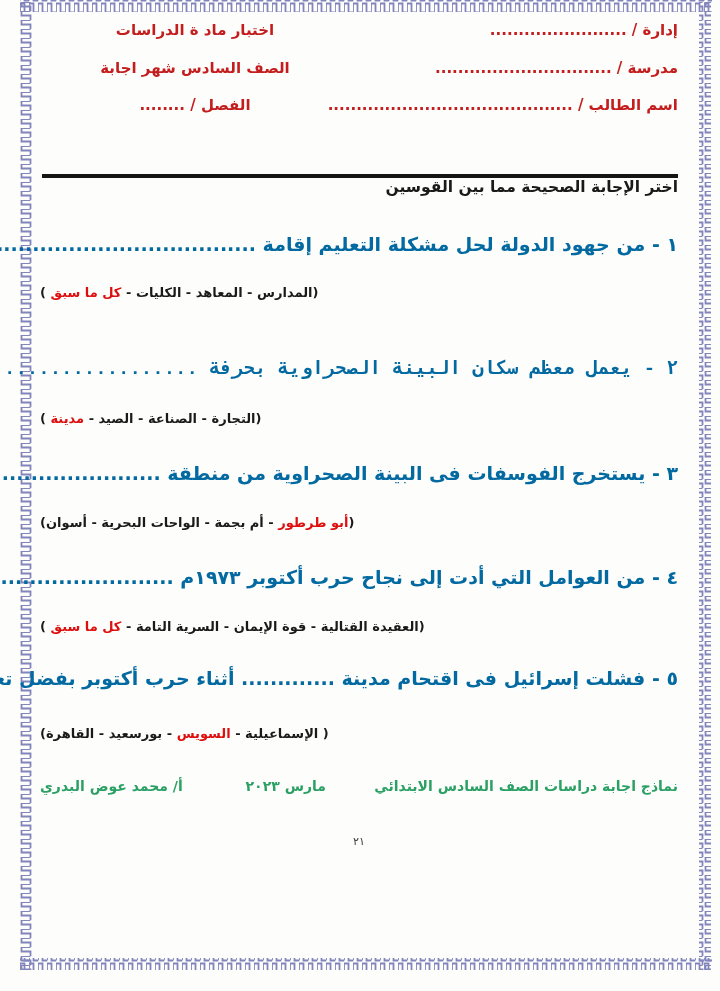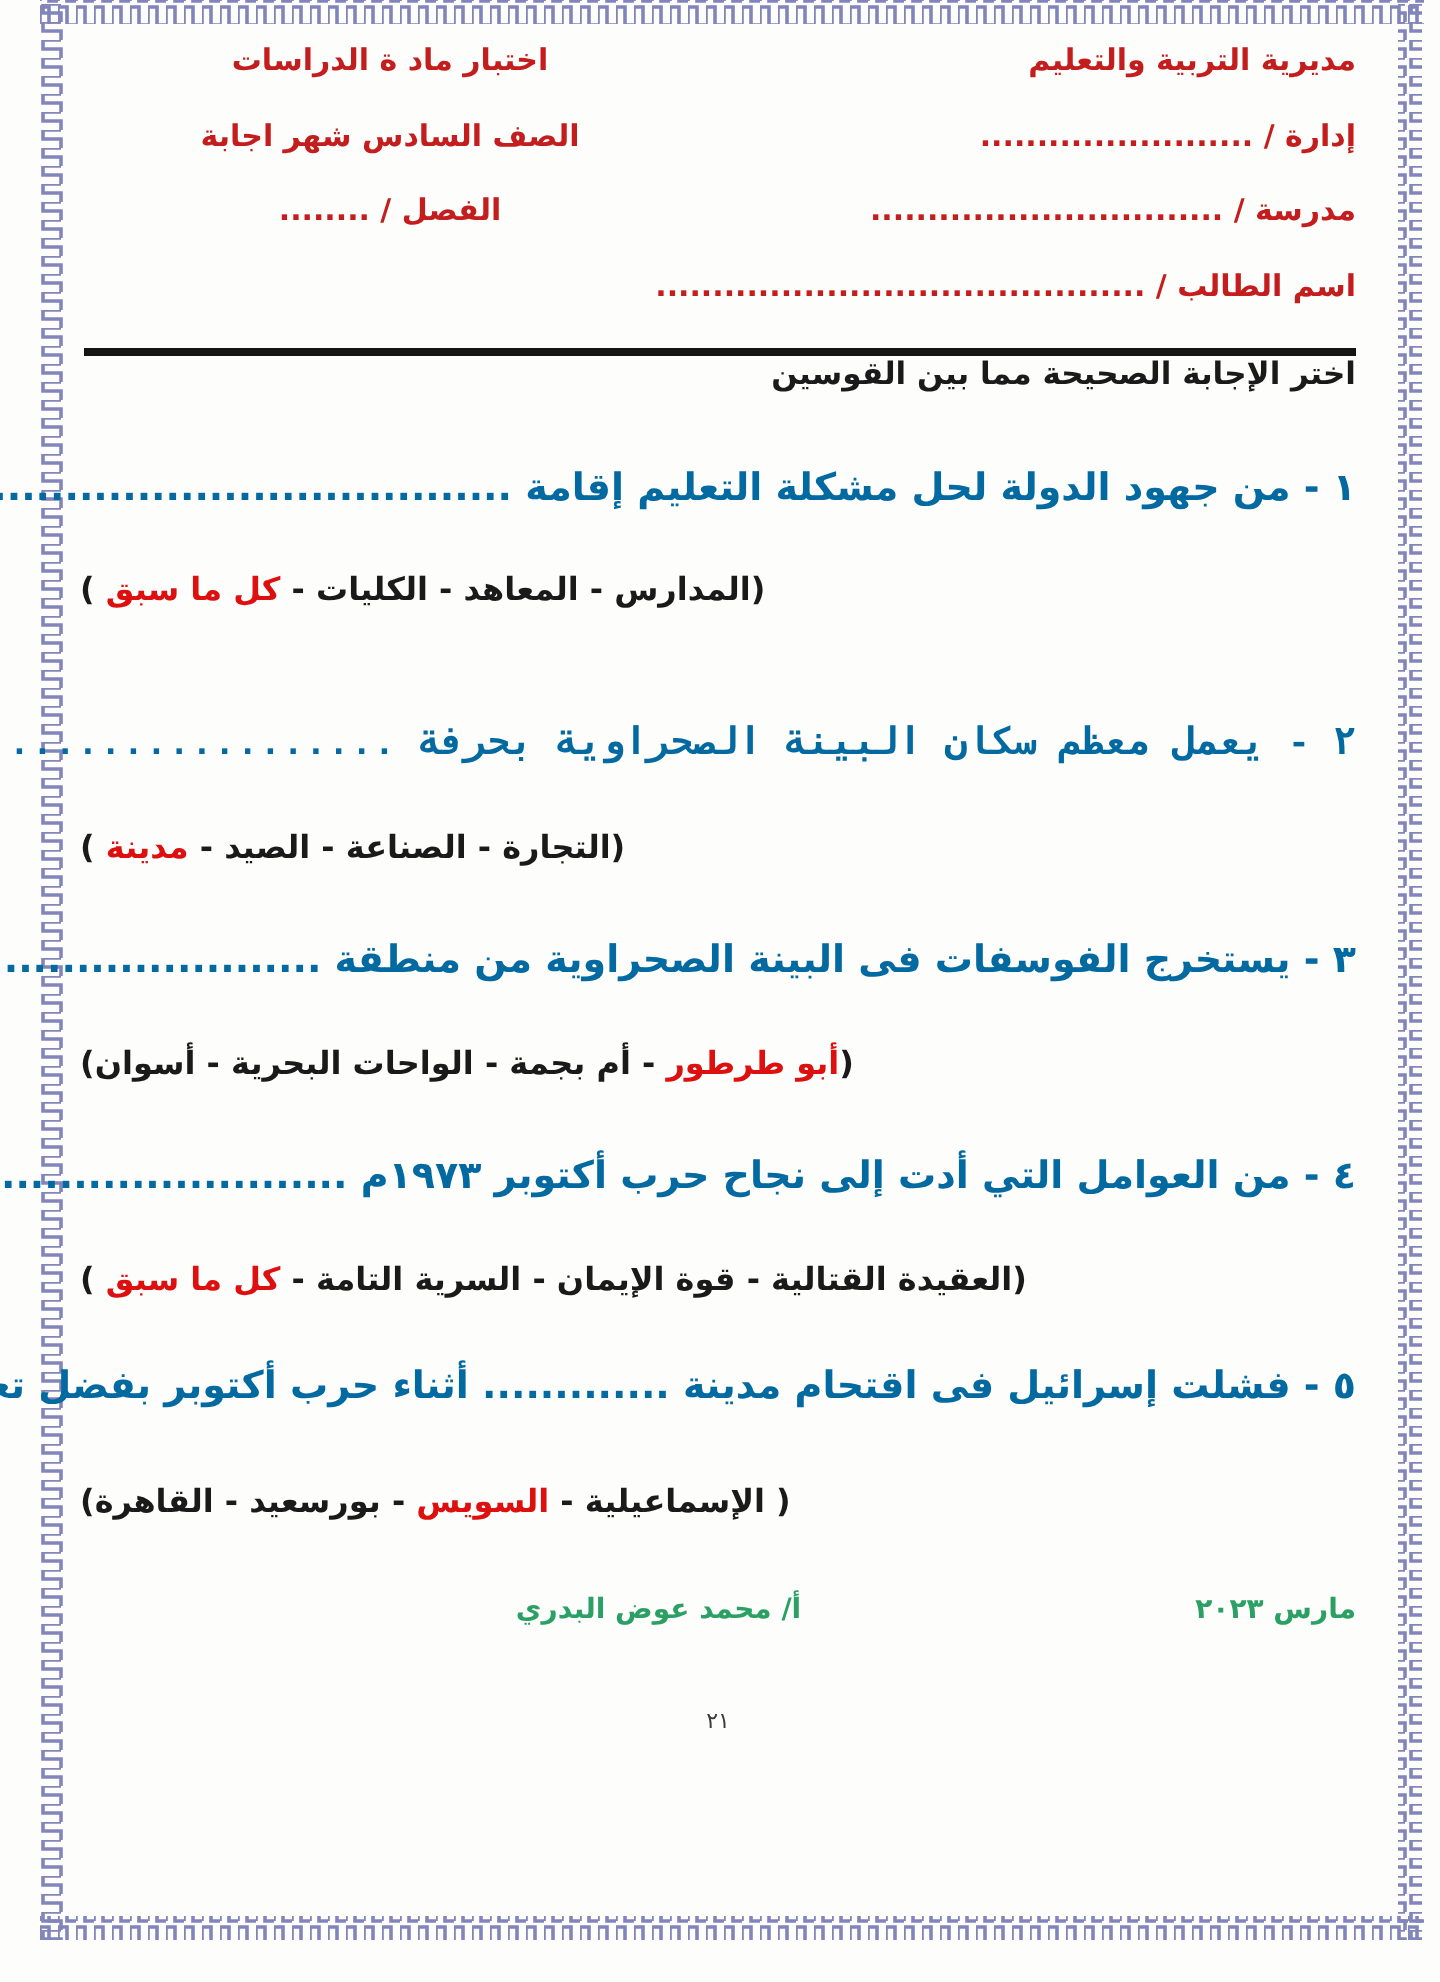--- a/index.html
+++ b/index.html
@@ -58,21 +58,21 @@
   }
   .q-line {
     font-weight: bold;
     font-size: 19px;
     color: #0369a1;
     text-align: right;
     white-space: nowrap;
   }
   .a-line {
     font-weight: bold;
-    font-size: 16px;
+    font-size: 13px;
     color: #1a1a1a;
     text-align: left;
     white-space: nowrap;
   }
   .red-answer { color: #dd0f0f; }
   .mt-q1 { margin-top: 37px; }
   .mt-a1 { margin-top: 30px; }
   .mt-q2 { margin-top: 56px; font-family: Liberation Mono, monospace; }
   .mt-a2 { margin-top: 31px; }
   .mt-q3 { margin-top: 36px; }
@@ -116,21 +116,20 @@
     <rect x="20" y="0" width="692" height="12" fill="url(#patH)"></rect>
     <rect x="20" y="958" width="692" height="12" fill="url(#patH)"></rect>
     <rect x="20" y="2" width="12" height="968" fill="url(#patV)"></rect>
     <rect x="699" y="2" width="12" height="968" fill="url(#patV)"></rect>
   </svg>
 
   <div class="content">
 
     <div class="hdr">
       <div class="hdr-right">
-        <div class="hdr-row">مديرية التربية والتعليم</div>
         <div class="hdr-row">إدارة / ........................</div>
         <div class="hdr-row">مدرسة / ...............................</div>
         <div class="hdr-row">اسم الطالب /  ...........................................</div>
       </div>
       <div class="hdr-left">
         <div class="hdr-row">اختبار ماد ة الدراسات</div>
         <div class="hdr-row">الصف السادس    شهر اجابة</div>
         <div class="hdr-row">الفصل /  ........</div>
       </div>
     </div>
@@ -148,20 +147,21 @@
     <div class="q-line mt-q3">٣ - يستخرج الفوسفات فى البينة الصحراوية من منطقة .......................................</div>
     <div class="a-line mt-a3"><span class="red-answer"><span style="color:#1a1a1a">(</span></span><span class="red-answer">أبو طرطور</span><span> - أم بجمة - الواحات البحرية - أسوان)</span></div>
 
     <div class="q-line mt-q4">٤ -  من العوامل التي أدت إلى نجاح حرب أكتوبر ١٩٧٣م .......................................</div>
     <div class="a-line mt-a4"><span>(العقيدة القتالية - قوة الإيمان - السرية التامة - </span><span class="red-answer">كل ما سبق</span><span> )</span></div>
 
     <div class="q-line mt-q5">٥ -  فشلت إسرائيل فى اقتحام مدينة ............. أثناء حرب أكتوبر بفضل تعاون الشعب مع الجيش.</div>
     <div class="a-line mt-a5"><span>( الإسماعيلية - </span><span class="red-answer">السويس</span><span> - بورسعيد - القاهرة)</span></div>
 
     <div class="footer-line">
+      <span>نماذج اجابة دراسات الصف السادس الابتدائي</span>
       <span></span>
       <span>مارس ٢٠٢٣</span>
       <span></span>
       <span>أ/ محمد عوض البدري</span>
     </div>
 
     <div class="page-number">٢١</div>
 
   </div>
 </div>

